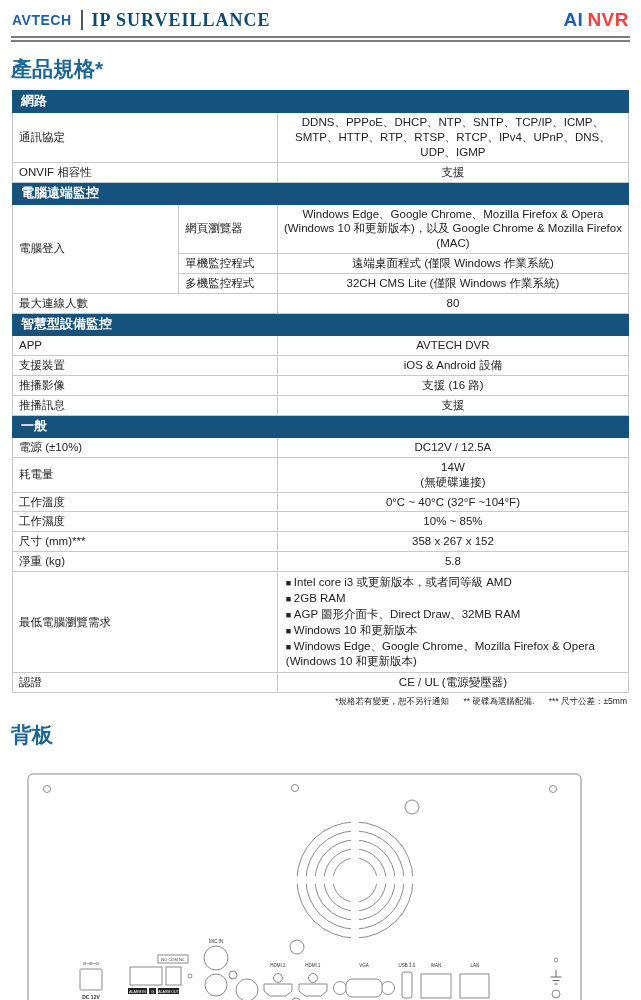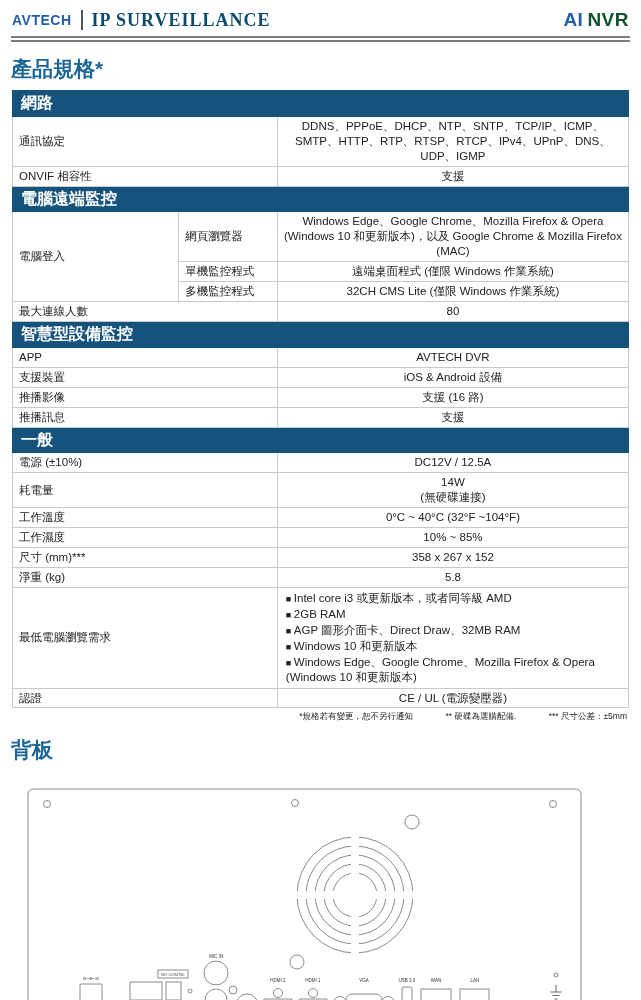--- a/index.html
+++ b/index.html
@@ -8,42 +8,42 @@
     font-family:"Liberation Sans", sans-serif;position:relative;
   }
   
   .hdr{display:flex;align-items:center;padding:9px 12px 5px 12px;}
   .brand{font-size:14px;font-weight:800;color:#2160a8;letter-spacing:.5px;}
   .hdr-div{width:2px;height:20px;background:#555;margin:0 9px;}
   .prodline{font-family:"Liberation Serif", serif;font-weight:bold;font-size:18px;
     color:#0c4a6e;letter-spacing:1px;}
   .badge{margin-left:auto;font-weight:800;font-size:19px;letter-spacing:.5px;}
   .badge .ai{color:#2160a8;margin-right:4px;}
-  .badge .nvr{color:#14532d;}
+  .badge .nvr{color:#ef4444;}
   .dbl-rule{height:2px;border-top:2px solid #7d7d7d;border-bottom:2px solid #7d7d7d;margin:0 11px;}
   
   .sec-title{font-size:21px;font-weight:bold;color:#1b6597;margin:13px 0 7px 11px;}
   
   .tbl-wrap{margin:0 12px;}
   table.spec{width:100%;border-collapse:collapse;font-size:11.5px;line-height:1.3;
     border:1px solid #c9c9c9;}
   table.spec td{border:1px solid #c9c9c9;padding:2px 6px;vertical-align:middle;}
-  tr.sec td{background:#15537c;color:#fff;font-weight:bold;font-size:16px;
+  tr.sec td{background:#15537c;color:#fff;font-weight:bold;font-size:13px;
     padding:2px 8px;border:1px solid #15537c;}
   td.lbl{text-align:left;padding-left:8px;}
   td.sub{text-align:left;margin-left:28px;}
   td.val{text-align:center;}
   td.val-left{text-align:left;}
   ul.req{list-style:none;margin:1px 0;padding:0 0 0 2px;}
   ul.req li::before{content:"\25A0\00a0";font-size:9px;}
   ul.req li{margin:0 0 1px 0;}
   .wrapline{display:block;}
   
   .footnote{margin:3px 14px 0 0;text-align:right;font-size:8.5px;color:#222;}
-  .footnote span{margin-left:30px;}
+  .footnote span{margin-left:12px;}
   
   .panel-svg{display:block;margin-top:2px;}
   .oln{fill:#fff;stroke:#8a8a8a;stroke-width:1;}
   .oln-t{fill:none;stroke:#8a8a8a;stroke-width:1;}
   .plabel{fill:#333;font-family:"Liberation Sans", sans-serif;text-anchor:middle;}
   .chip{fill:#222;stroke:none;}
   .chiptxt{fill:#fff;font-family:"Liberation Sans", sans-serif;text-anchor:middle;}
 </style>
 </head>
 <body>

